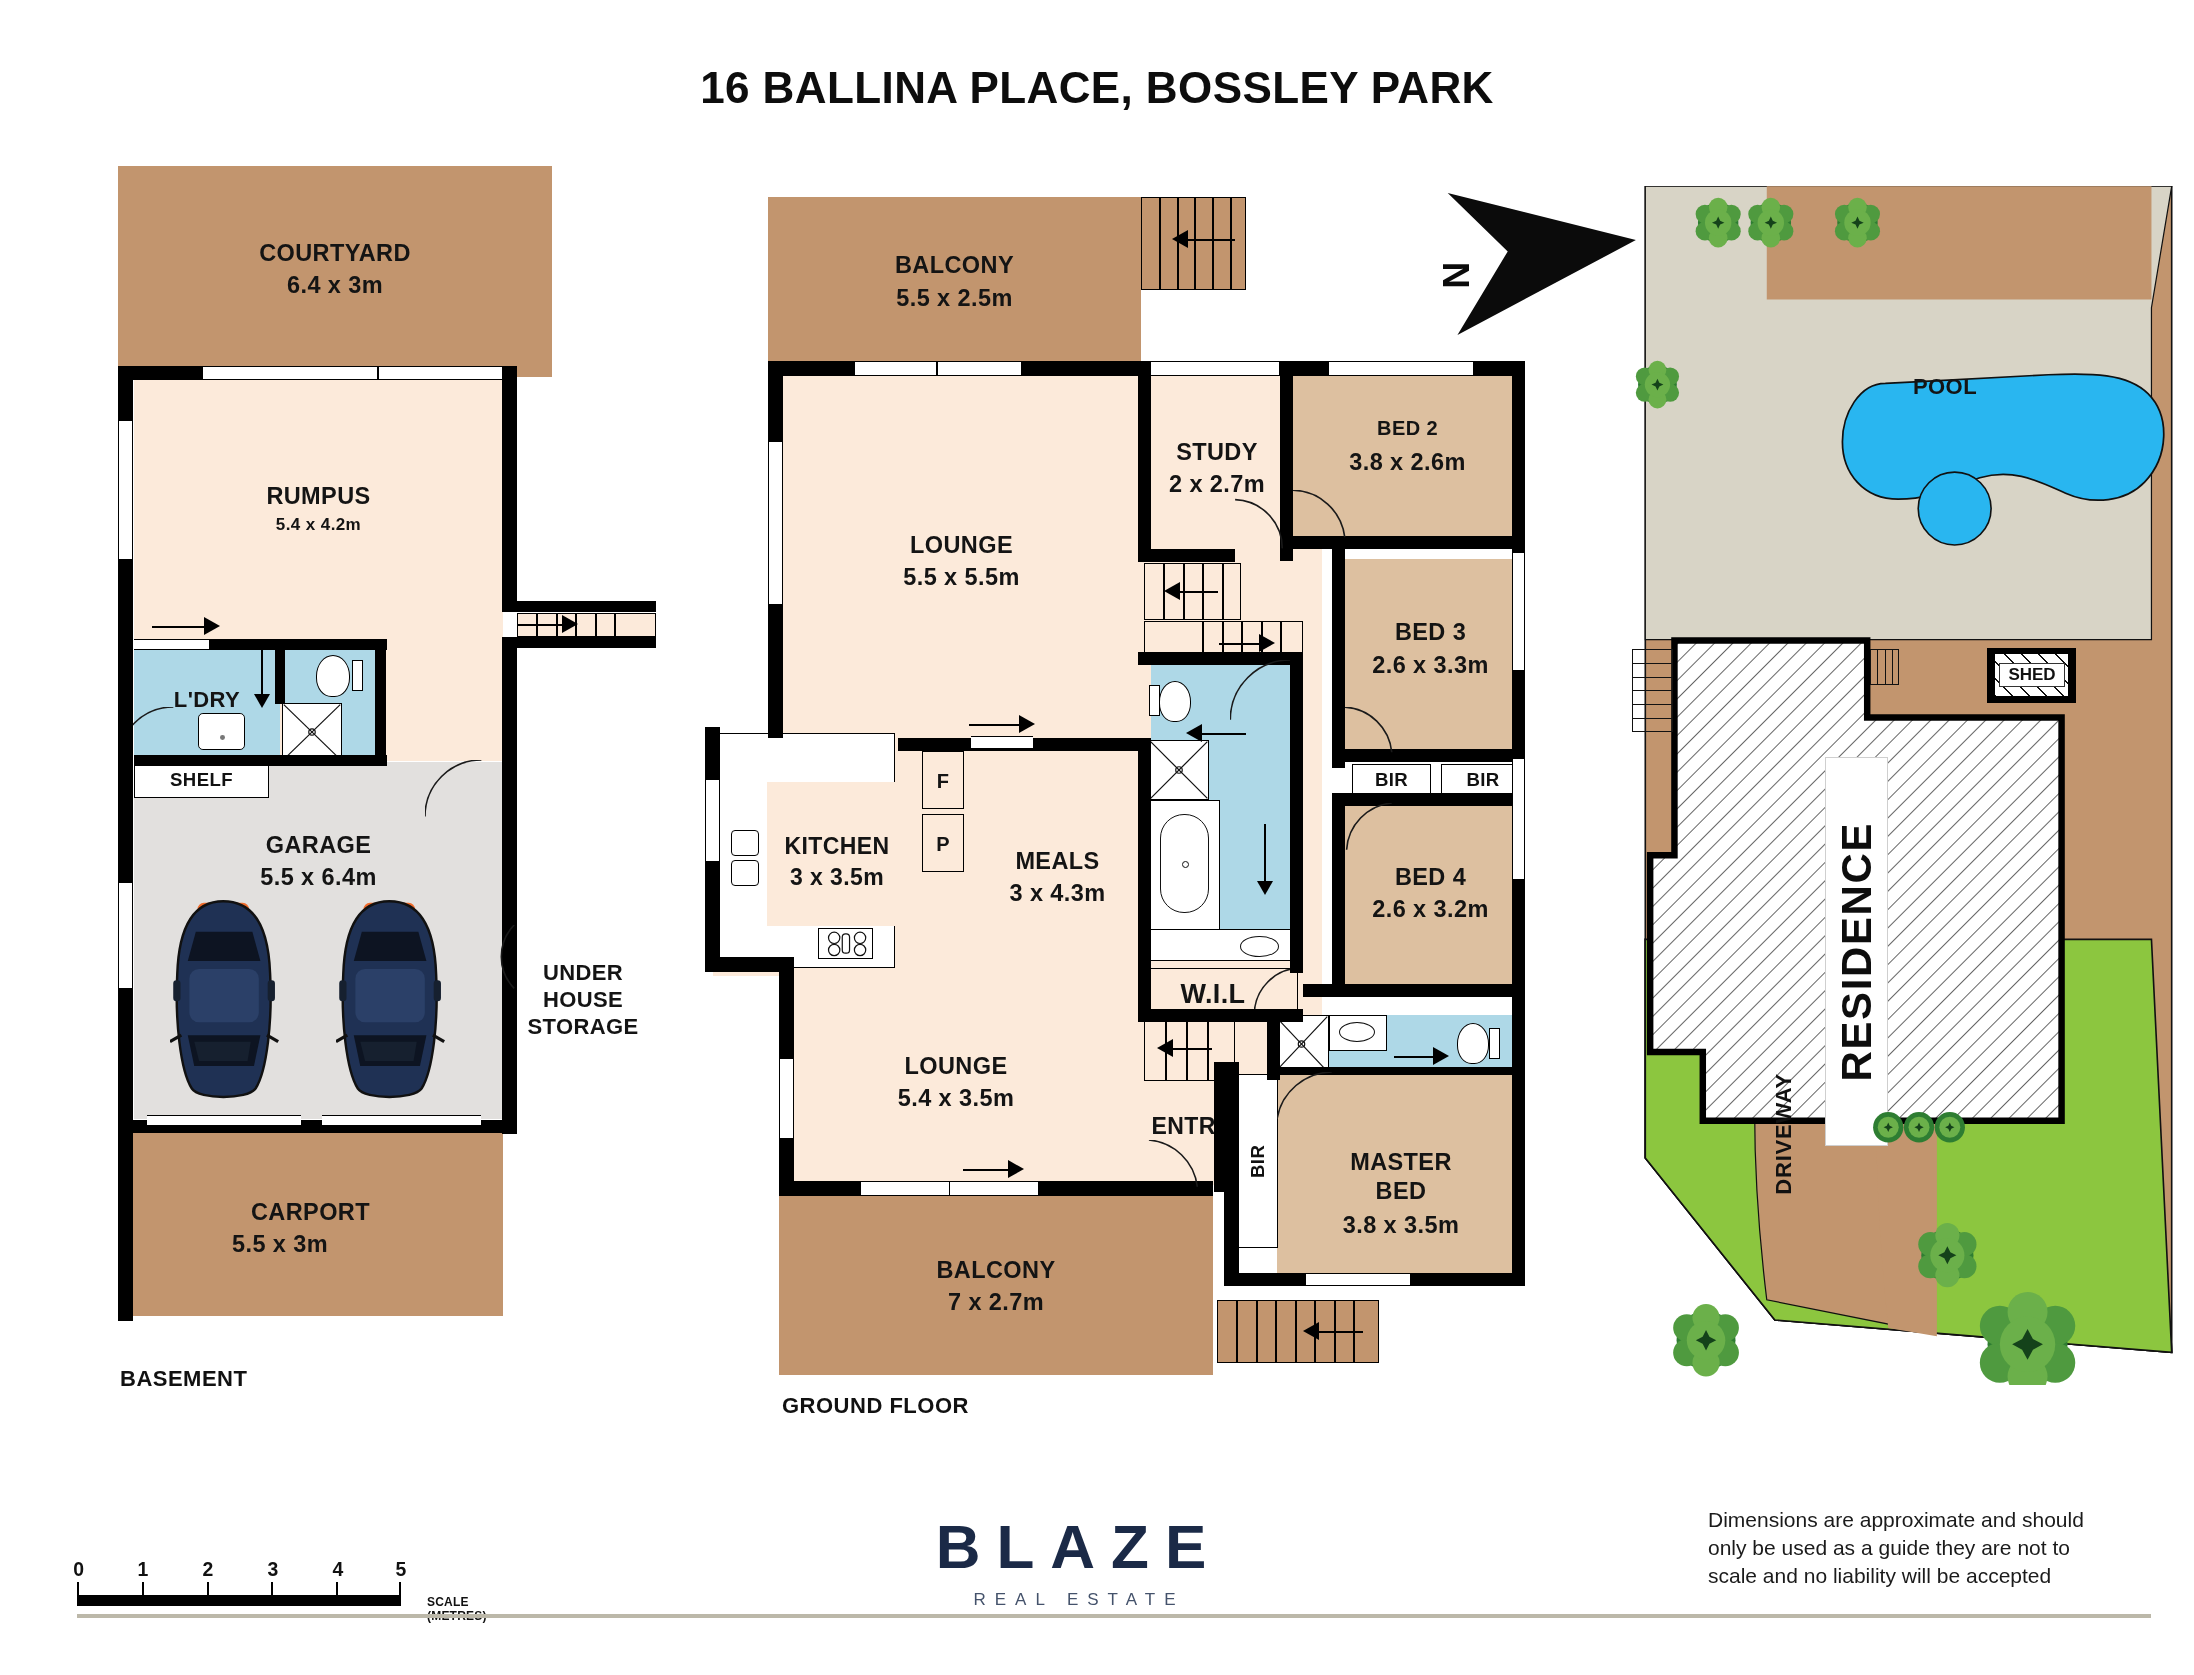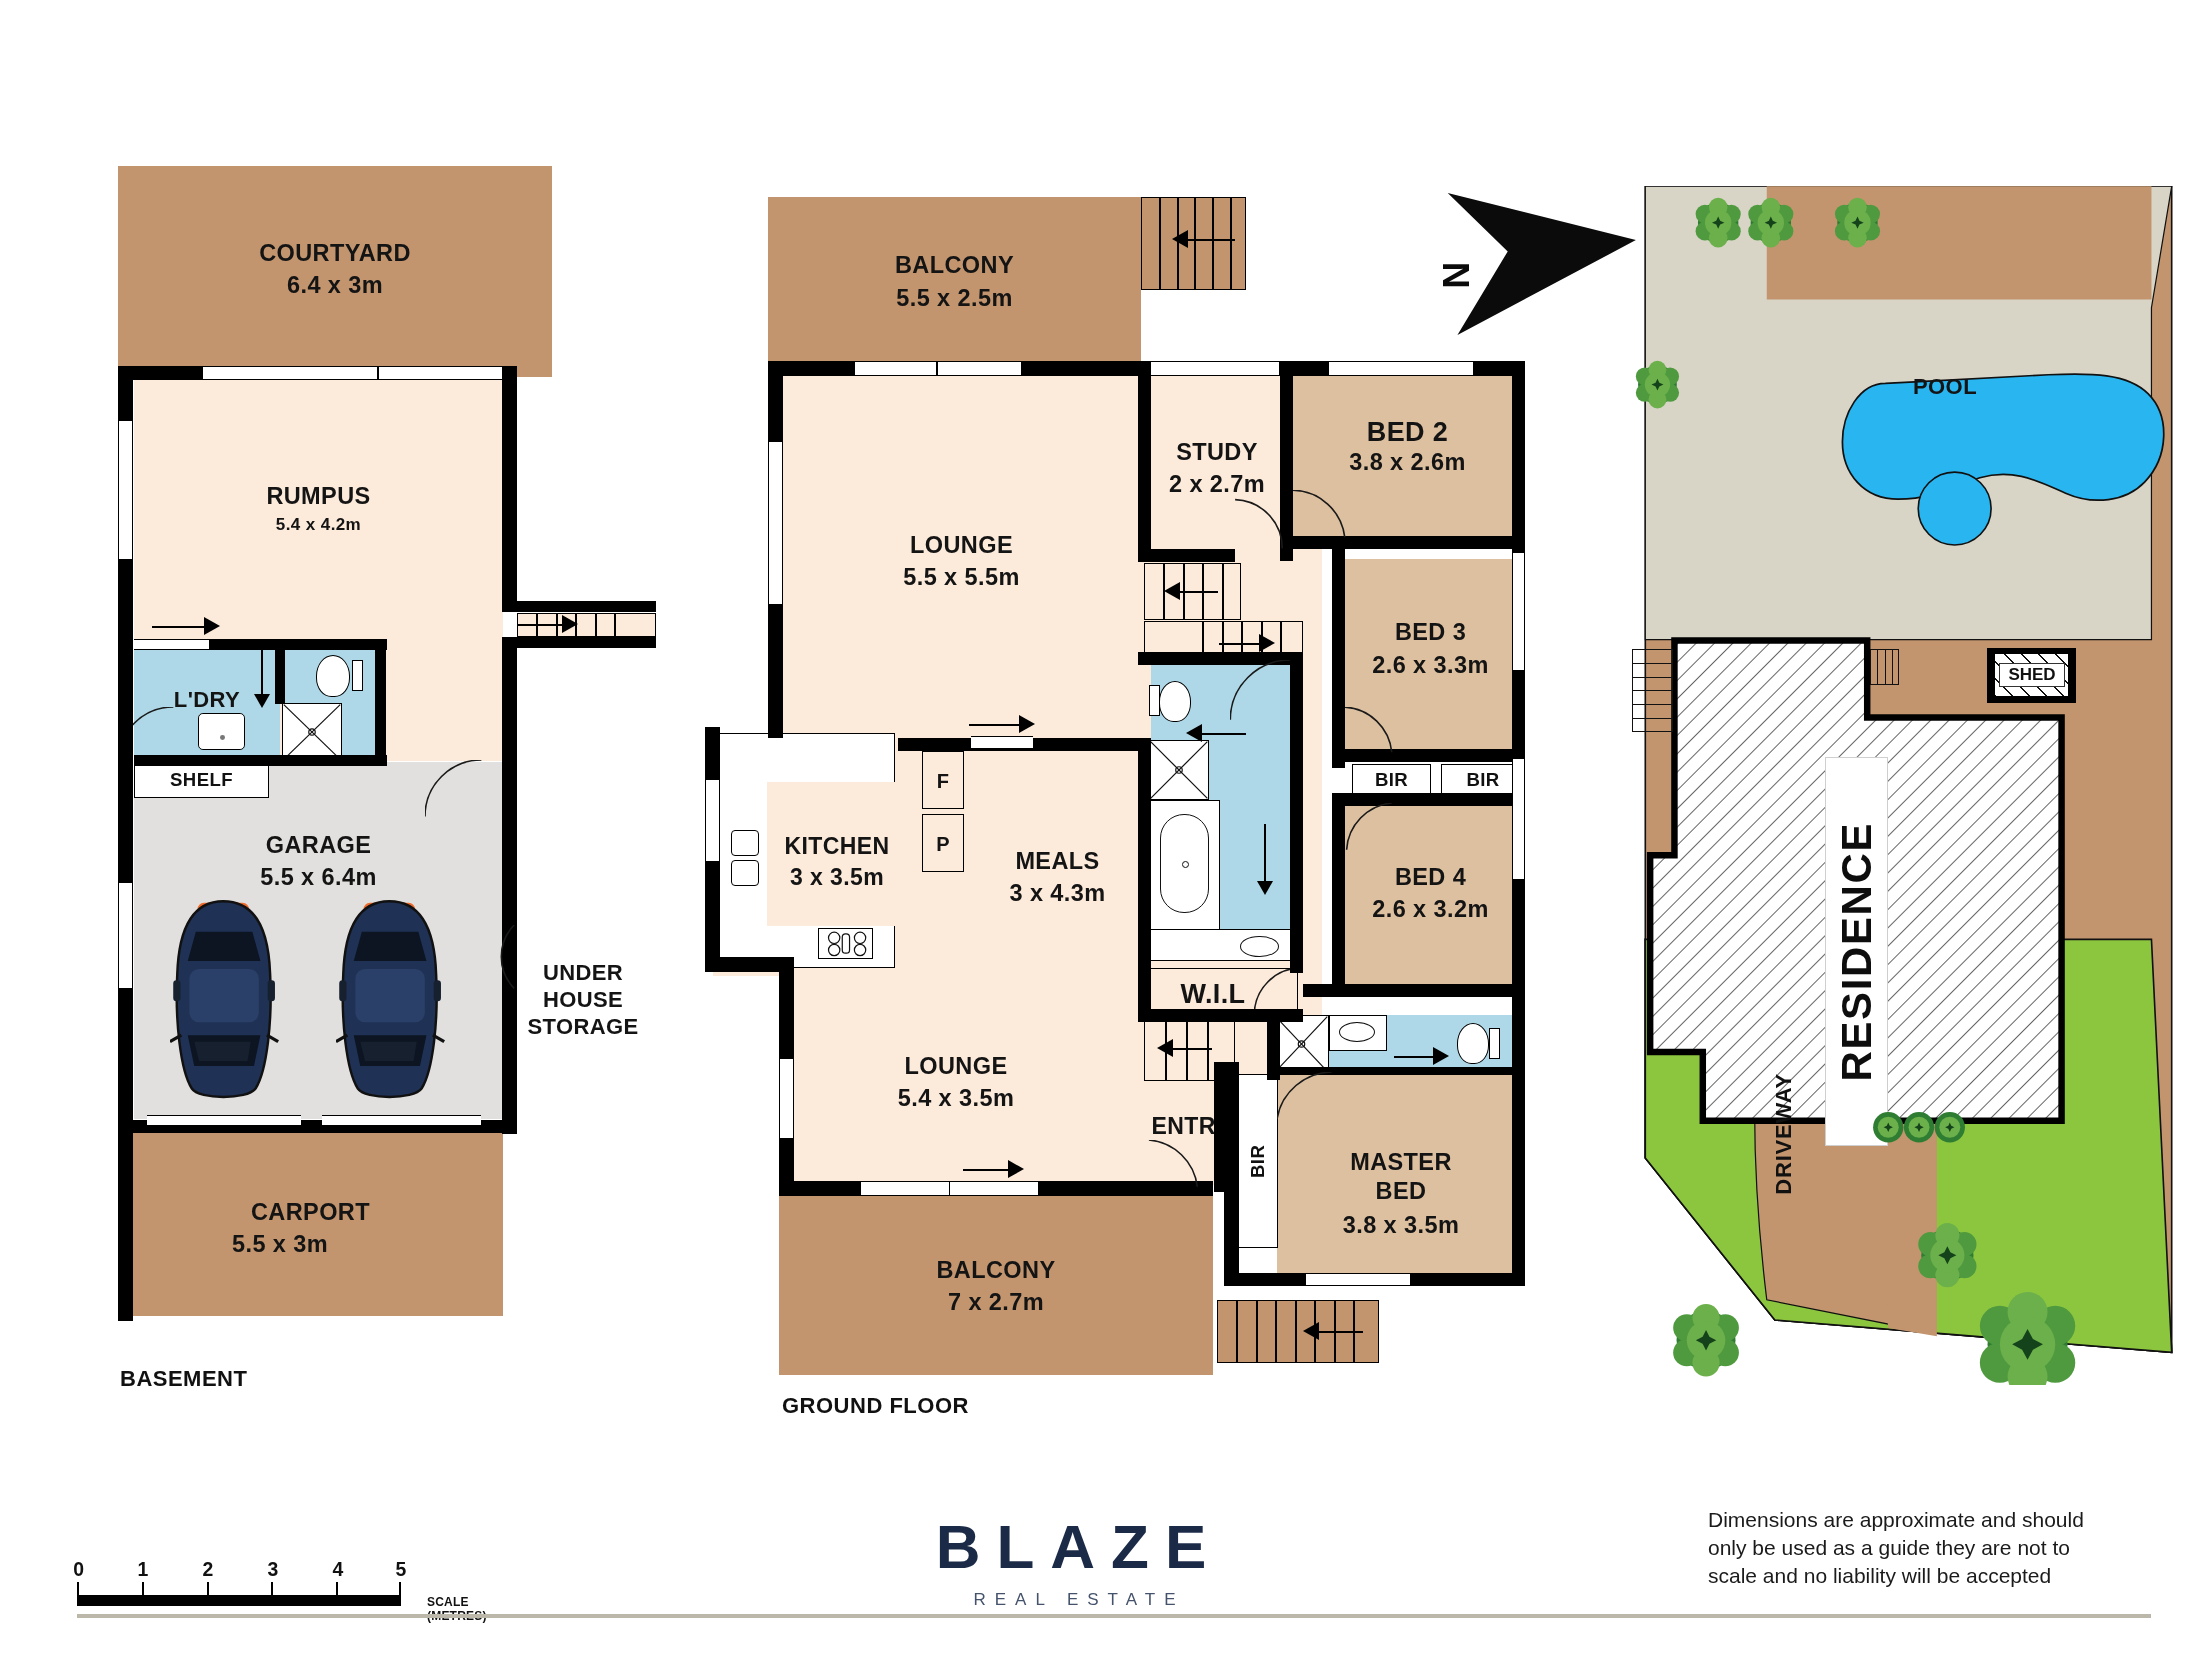--- a/index.html
+++ b/index.html
@@ -99,20 +99,21 @@
       transparent 1.3px,transparent 12px);
     background-color:#ffffff;
   }
   .cartop{position:absolute;}
 </style>
 </head>
 <body>
 
 <div id="page">
 
+  <div id="title">16 BALLINA PLACE, BOSSLEY PARK</div>
 
   <div class="abs" style="left:0;top:0;width:664px;height:1426px;">
 
     <div class="abs f-outdoor" style="left:118px;top:166px;width:434px;height:211px;"></div>
     <div class="lbl" style="left:118px;top:239px;width:434px;font-size:23.5px;">COURTYARD</div>
     <div class="lbl" style="left:118px;top:271px;width:434px;font-size:23.5px;">6.4 x 3m</div>
 
     <div class="abs f-interior" style="left:134px;top:377px;width:369px;height:267px;"></div>
     <div class="abs f-interior" style="left:134px;top:644px;width:369px;height:117px;"></div>
     <div class="lbl" style="left:134px;top:482px;width:369px;font-size:23.5px;">RUMPUS</div>
@@ -256,21 +257,21 @@
     <div class="abs f-interior" style="left:1144px;top:363px;width:178px;height:818px;"></div>
 
     <div class="lbl" style="left:779px;top:527px;width:365px;font-size:23.5px;">LOUNGE</div>
     <div class="lbl" style="left:779px;top:559px;width:365px;font-size:23.5px;">5.5 x 5.5m</div>
 
     <div class="abs f-interior" style="left:1151px;top:363px;width:130px;height:186px;"></div>
     <div class="lbl" style="left:1144px;top:434px;width:146px;font-size:23.5px;">STUDY</div>
     <div class="lbl" style="left:1144px;top:466px;width:146px;font-size:23.5px;">2 x 2.7m</div>
 
     <div class="abs f-bedroom" style="left:1290px;top:363px;width:235px;height:178px;"></div>
-    <div class="lbl" style="left:1290px;top:412px;width:235px;font-size:27px;">BED 2</div>
+    <div class="lbl" style="left:1290px;top:412px;width:235px;font-size:20px;">BED 2</div>
     <div class="lbl" style="left:1290px;top:444px;width:235px;font-size:23.5px;">3.8 x 2.6m</div>
 
     <div class="abs f-bedroom" style="left:1345px;top:555px;width:180px;height:194px;"></div>
     <div class="lbl" style="left:1329px;top:614px;width:203px;font-size:23.5px;">BED 3</div>
     <div class="lbl" style="left:1329px;top:647px;width:203px;font-size:23.5px;">2.6 x 3.3m</div>
 
     <div class="boxlbl" style="left:1352px;top:760px;width:79px;height:32px;">BIR</div>
     <div class="boxlbl" style="left:1441px;top:760px;width:84px;height:32px;">BIR</div>
 
     <div class="abs f-bedroom" style="left:1345px;top:802px;width:180px;height:188px;"></div>

